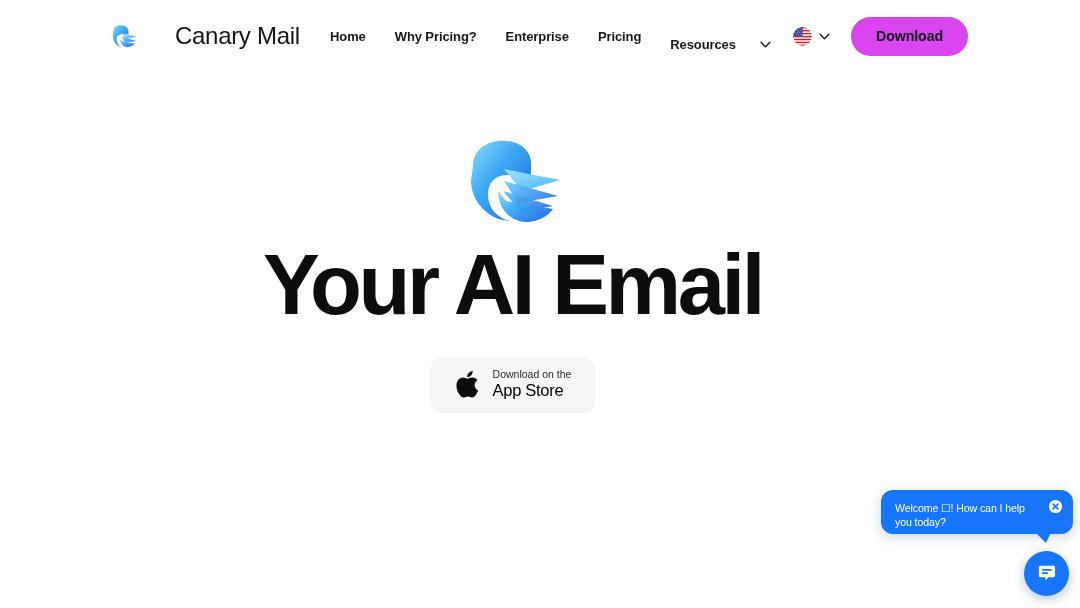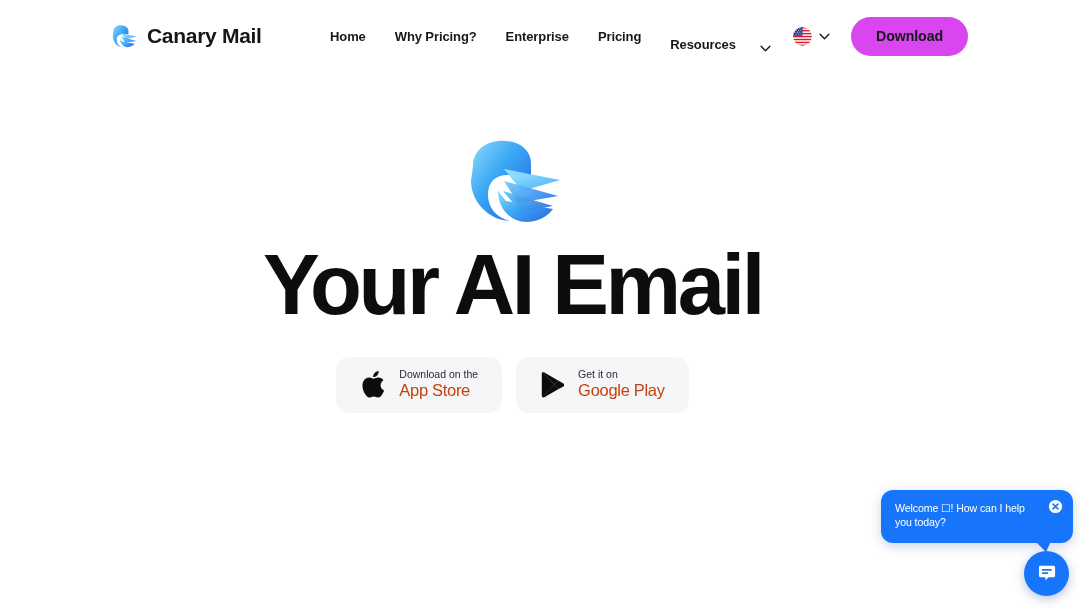--- a/index.html
+++ b/index.html
@@ -27,25 +27,26 @@
   .brand {
     position: absolute;
     left: 110px;
     display: flex;
     align-items: center;
     gap: 9px;
     cursor: pointer;
   }
   .brand-logo { width: 28px; height: 28px; display: block; flex: 0 0 auto; }
   .brand-name {
-    font-size: 21px;
-    font-weight: 700;
+    font-size: 24px;
+    font-weight: 400;
     color: #14161a;
     letter-spacing: -0.3px;
     white-space: nowrap;
+    margin-left: 28px;
   }
 
   .main-nav {
     position: absolute;
     left: 330px;
     display: flex;
     align-items: center;
     gap: 0;
   }
   .nav-link {
@@ -53,21 +54,21 @@
     font-weight: 700;
     color: #16181c;
     white-space: nowrap;
     cursor: pointer;
     padding: 6px 0;
     margin-right: 29px;
     letter-spacing: -0.1px;
   }
   .nav-link.with-caret {
     display: flex;
-    align-items: flex-end;
+    align-items: center;
     gap: 24px;
     margin-right: 22px;
     margin-top: 16px;
   }
   .caret {
     width: 11px;
     height: 7px;
     display: block;
     flex: 0 0 auto;
   }
@@ -151,34 +152,34 @@
   .store-text { display: flex; flex-direction: column; line-height: 1.05; }
   .store-small {
     font-size: 10.5px;
     color: #2a2c30;
     font-weight: 400;
     letter-spacing: 0px;
     margin-bottom: 2px;
   }
   .store-big {
     font-size: 16.5px;
-    color: #c2410c;
+    color: #000000;
     font-weight: 400;
     letter-spacing: -0.3px;
   }
 
   
   .chat-tooltip {
     position: absolute;
     left: 881px;
     top: 490px;
     width: 192px;
     background: #1775fb;
     border-radius: 12px;
-    padding: 12px 34px 13px 14px;
+    padding: 12px 34px 4px 14px;
     box-shadow: 0 3px 12px rgba(16,60,130,0.22);
   }
   .chat-tooltip-text {
     color: #ffffff;
     font-size: 10.6px;
     line-height: 1.32;
     font-weight: 400;
     letter-spacing: -0.1px;
   }
   .chat-tooltip-tail {
@@ -341,32 +342,20 @@
       <svg class="store-icon" width="25" height="29" viewBox="0 0 25 29">
         <path d="M20.6 15.3c0-3.4 2.8-5 2.9-5.1-1.6-2.3-4-2.6-4.9-2.7-2.1-.2-4.1 1.2-5.1 1.2-1.1 0-2.7-1.2-4.4-1.2-2.3 0-4.4 1.3-5.5 3.4-2.4 4.1-.6 10.1 1.7 13.4 1.1 1.6 2.5 3.4 4.2 3.3 1.7-.1 2.3-1.1 4.3-1.1s2.6 1.1 4.4 1c1.8 0 3-1.6 4.1-3.2 1.3-1.9 1.8-3.6 1.9-3.7-.1-.1-3.6-1.4-3.6-5.3z" fill="#0b0c0e"></path>
         <path d="M17.3 5.2C18.2 4.1 18.8 2.5 18.6 1c-1.4.1-3.1 1-4 2.1-.8.9-1.6 2.5-1.4 4 1.6.1 3.2-.8 4.1-1.9z" fill="#0b0c0e"></path>
       </svg>
       <span class="store-text">
         <span class="store-small">Download on the</span>
         <span class="store-big">App Store</span>
       </span>
     </button>
 
-    <button class="store-btn">
-      <svg class="store-icon" width="24" height="27" viewBox="0 0 24 27">
-        <path d="M2.2 1.1C1.9 1.5 1.8 2 1.8 2.7v21.6c0 .7.1 1.2.4 1.6l.2.2 12.1-12.1v-.3L2.4 1.6l-.2-.5z" fill="#0b0c0e"></path>
-        <path d="M18.5 18 14.5 14v-.3l4-4 .1.1 4.8 2.7c1.4.8 1.4 2.1 0 2.9L18.6 18h-.1z" fill="#0b0c0e"></path>
-        <path d="m18.6 17.9-4.1-4.1L2.2 26.1c.5.5 1.2.5 2.1.1l14.3-8.3" fill="#0b0c0e"></path>
-        <path d="M18.6 9.7 4.3 1.5C3.4 1 2.7 1.1 2.2 1.6l12.3 12.2 4.1-4.1z" fill="#0b0c0e"></path>
-      </svg>
-      <span class="store-text">
-        <span class="store-small">Get it on</span>
-        <span class="store-big">Google Play</span>
-      </span>
-    </button>
 
 
   </div>
 </main>
 
 <div class="chat-tooltip">
   <div class="chat-tooltip-text">Welcome ☐! How can I help you today?</div>
   <button class="chat-close">
     <svg viewBox="0 0 16 16" width="15" height="15">
       <circle cx="8" cy="8" r="7" fill="#ffffff"></circle>

